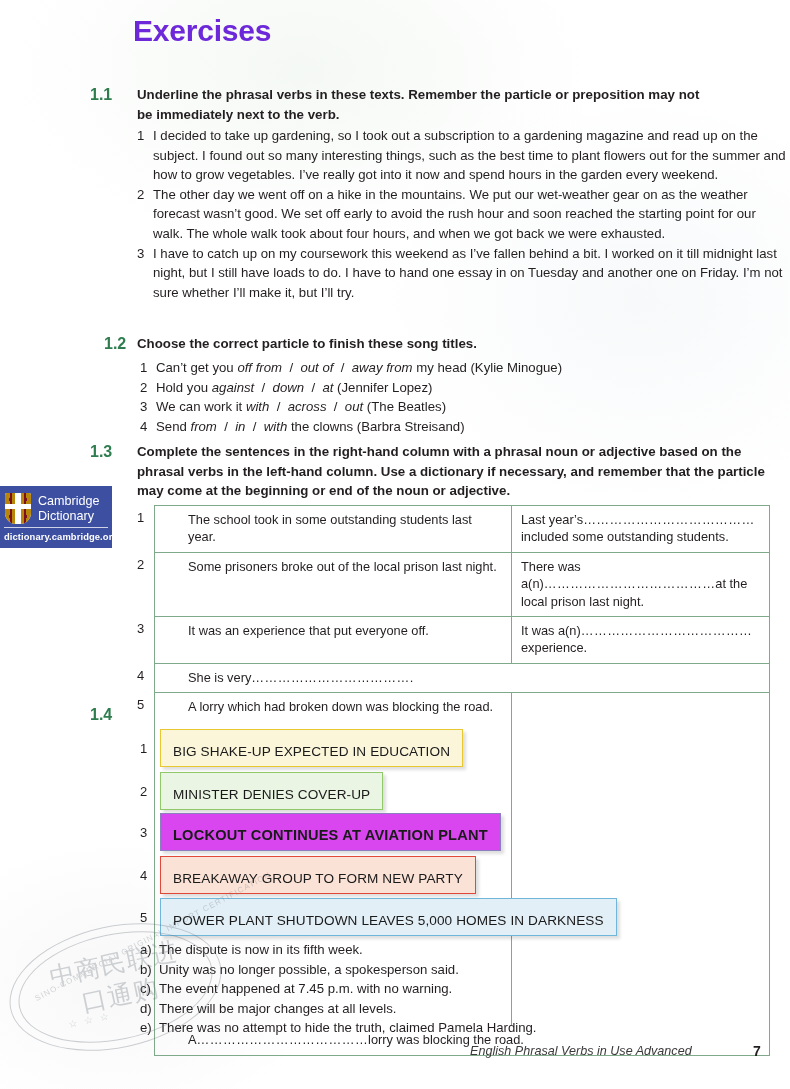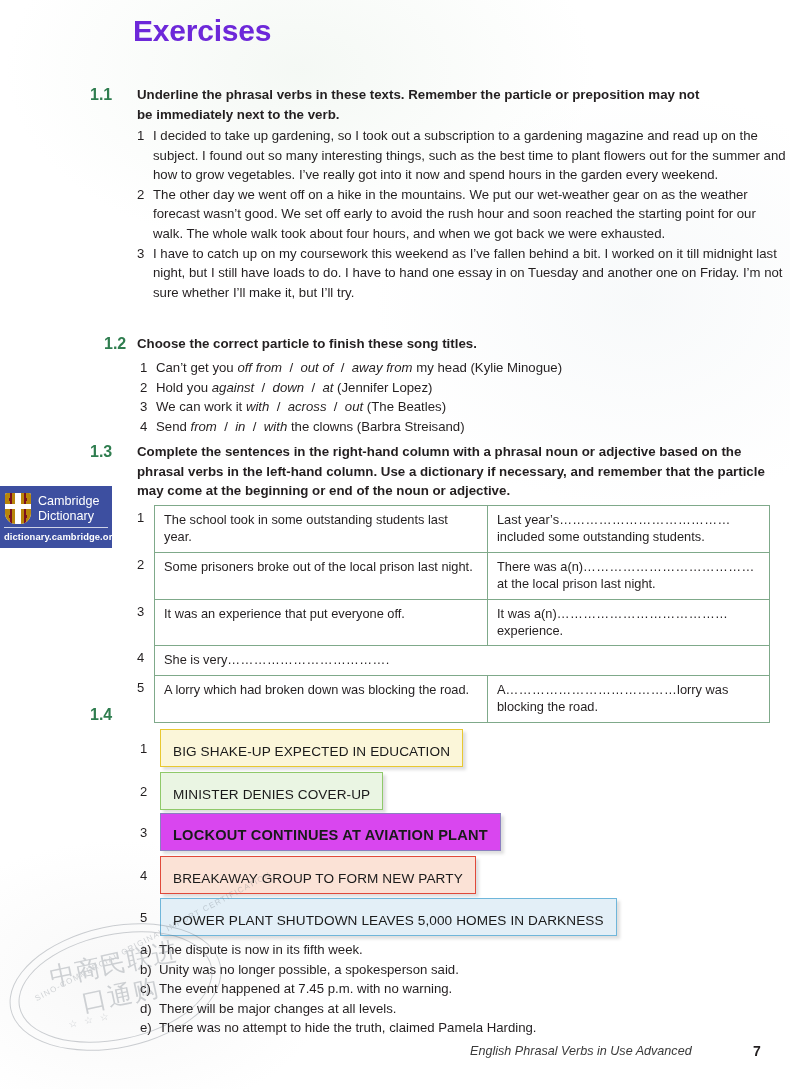--- a/index.html
+++ b/index.html
@@ -98,22 +98,23 @@
     font-size: 13px;
     padding-top: 5px;
     text-align: left;
     color: #231f20;
   }
   .tbl-cells {
     flex: 1 1 auto;
     display: flex;
     border: 1px solid #7fa98a;
     border-bottom: none;
-  }
-  .tbl-row:last-child .tbl-cells { border-bottom: 1px solid #7fa98a; }
+    padding-left: 24px;
+  }
+  .tbl-row:last-child .tbl-cells { border-bottom: 1px solid #7fa98a; flex-direction: column; }
   .cell {
     font-size: 12.8px;
     line-height: 17.4px;
     padding: 5px 8px 6px 9px;
     box-sizing: border-box;
   }
   .cell-l {
     width: 333px;
     flex: 0 0 333px;
     border-right: 1px solid #7fa98a;

